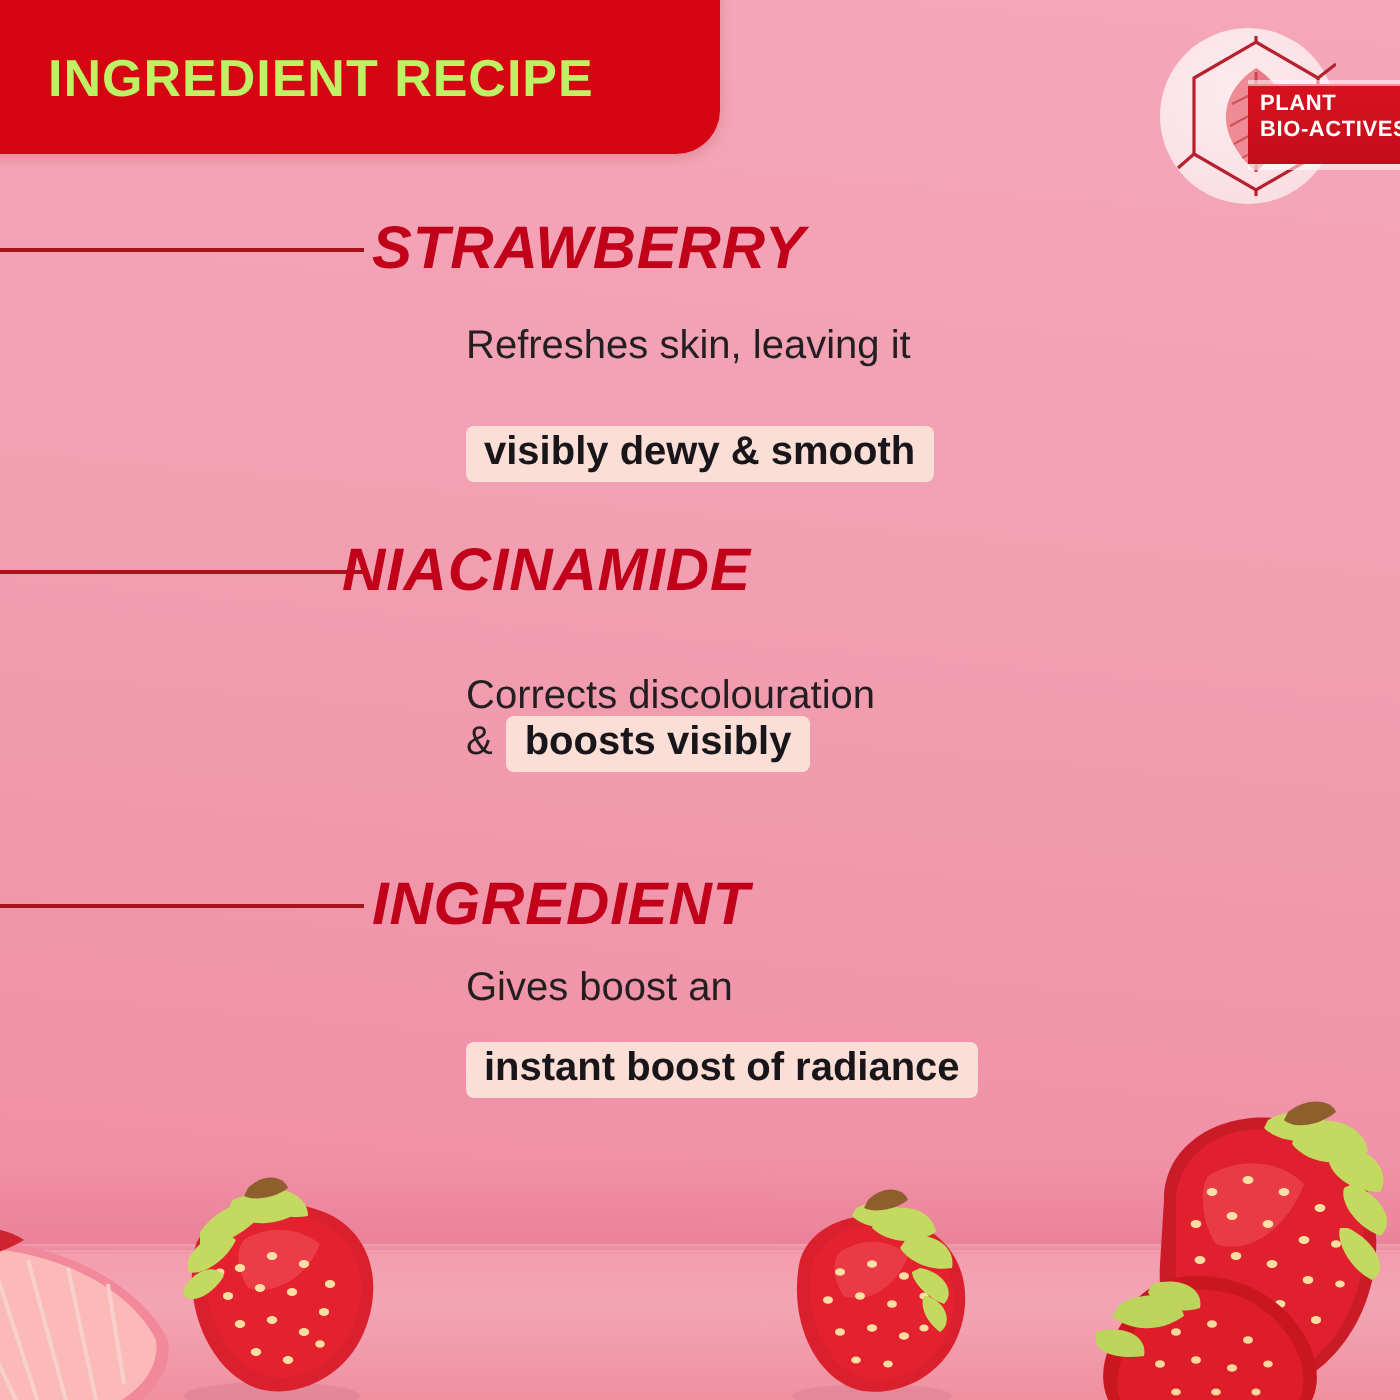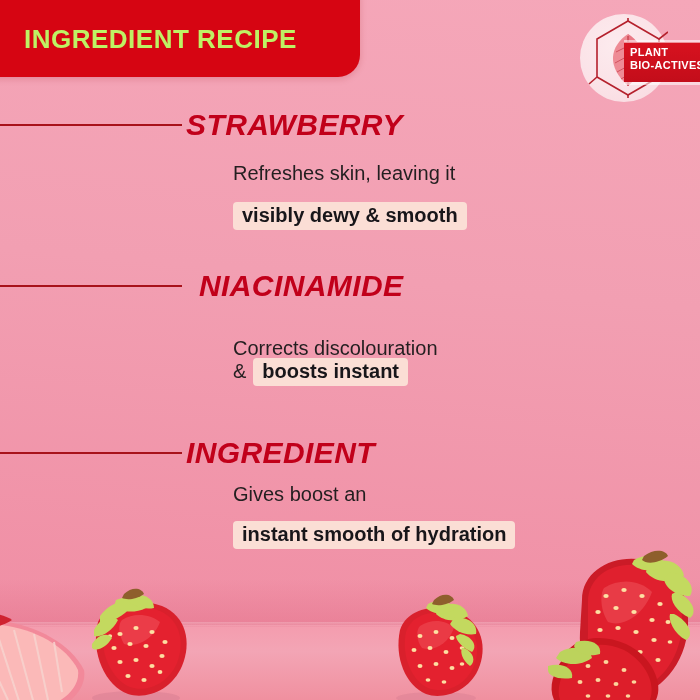--- a/index.html
+++ b/index.html
@@ -262,40 +262,40 @@
       <div>BIO-ACTIVES</div>
     </div>
   </div>
 
   <div class="block">
     <div class="rule" style="top:124px;width:182px;"></div>
     <div class="ing-name" style="left:186px;top:110px;">STRAWBERRY</div>
     <div class="ing-line" style="top:163px;">
       <span class="plain">Refreshes skin, leaving it</span>
     </div>
-    <div class="ing-line" style="top:202px;">
+    <div class="ing-line" style="top:213px;">
       <span class="hl">visibly dewy &amp; smooth</span>
     </div>
   </div>
 
   <div class="block">
     <div class="rule" style="top:285px;width:182px;"></div>
-    <div class="ing-name" style="left:199px;top:271px;">NIACINAMIDE</div>
+    <div class="ing-name" style="left:171px;top:271px;">NIACINAMIDE</div>
     <div class="ing-line" style="top:338px;">
       <span class="plain">Corrects discolouration</span>
     </div>
     <div class="ing-line" style="top:358px;">
-      <span class="plain" style="padding-right:7px;">&amp;</span><span class="hl">boosts instant</span>
+      <span class="plain" style="padding-right:7px;">&amp;</span><span class="hl">boosts visibly</span>
     </div>
   </div>
 
   <div class="block">
     <div class="rule" style="top:452px;width:182px;"></div>
     <div class="ing-name" style="left:186px;top:438px;">INGREDIENT</div>
     <div class="ing-line" style="top:484px;">
       <span class="plain">Gives boost an</span>
     </div>
     <div class="ing-line" style="top:521px;">
-      <span class="hl">instant smooth of hydration</span>
+      <span class="hl">instant boost of radiance</span>
     </div>
   </div>
 
 </div>
 
 </body></html>

